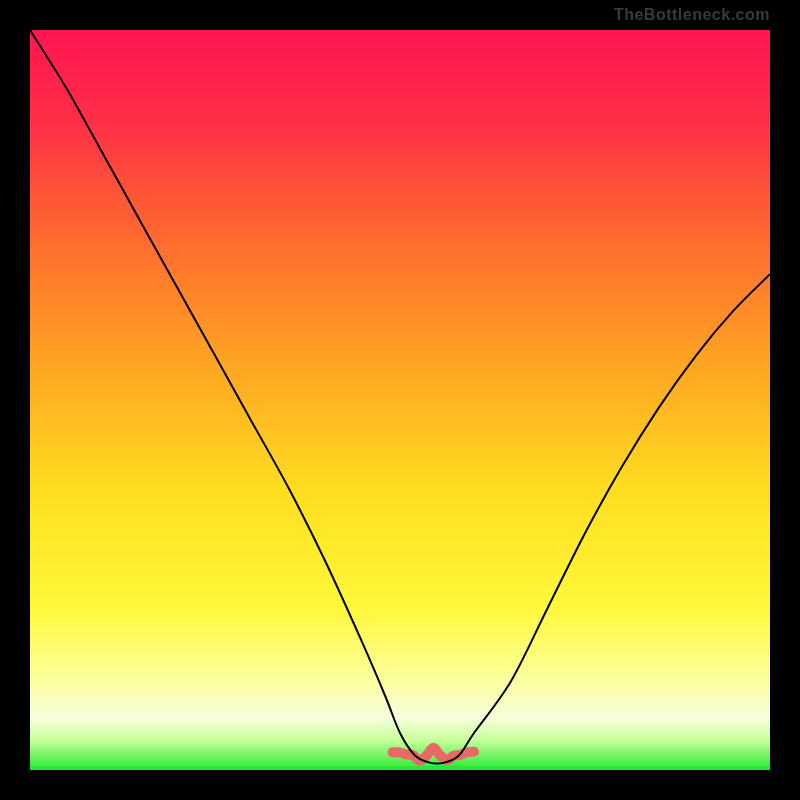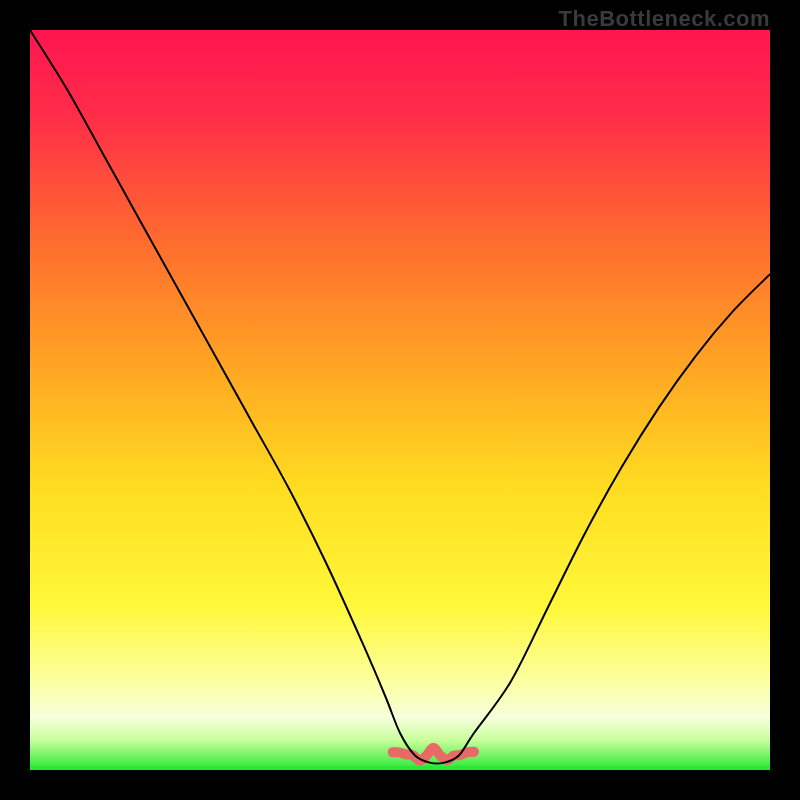--- a/index.html
+++ b/index.html
@@ -24,21 +24,21 @@
     left: 30px;
     width: 740px;
     height: 740px;
     overflow: hidden;
   }
   .watermark {
     position: absolute;
     top: 6px;
     right: 30px;
     color: #3a3a3a;
-    font-size: 22px;
+    font-size: 16px;
     font-weight: 600;
     letter-spacing: 0.5px;
     user-select: none;
   }
   svg { display: block; }
 </style>
 </head>
 <body>
 
 <div class="frame">

